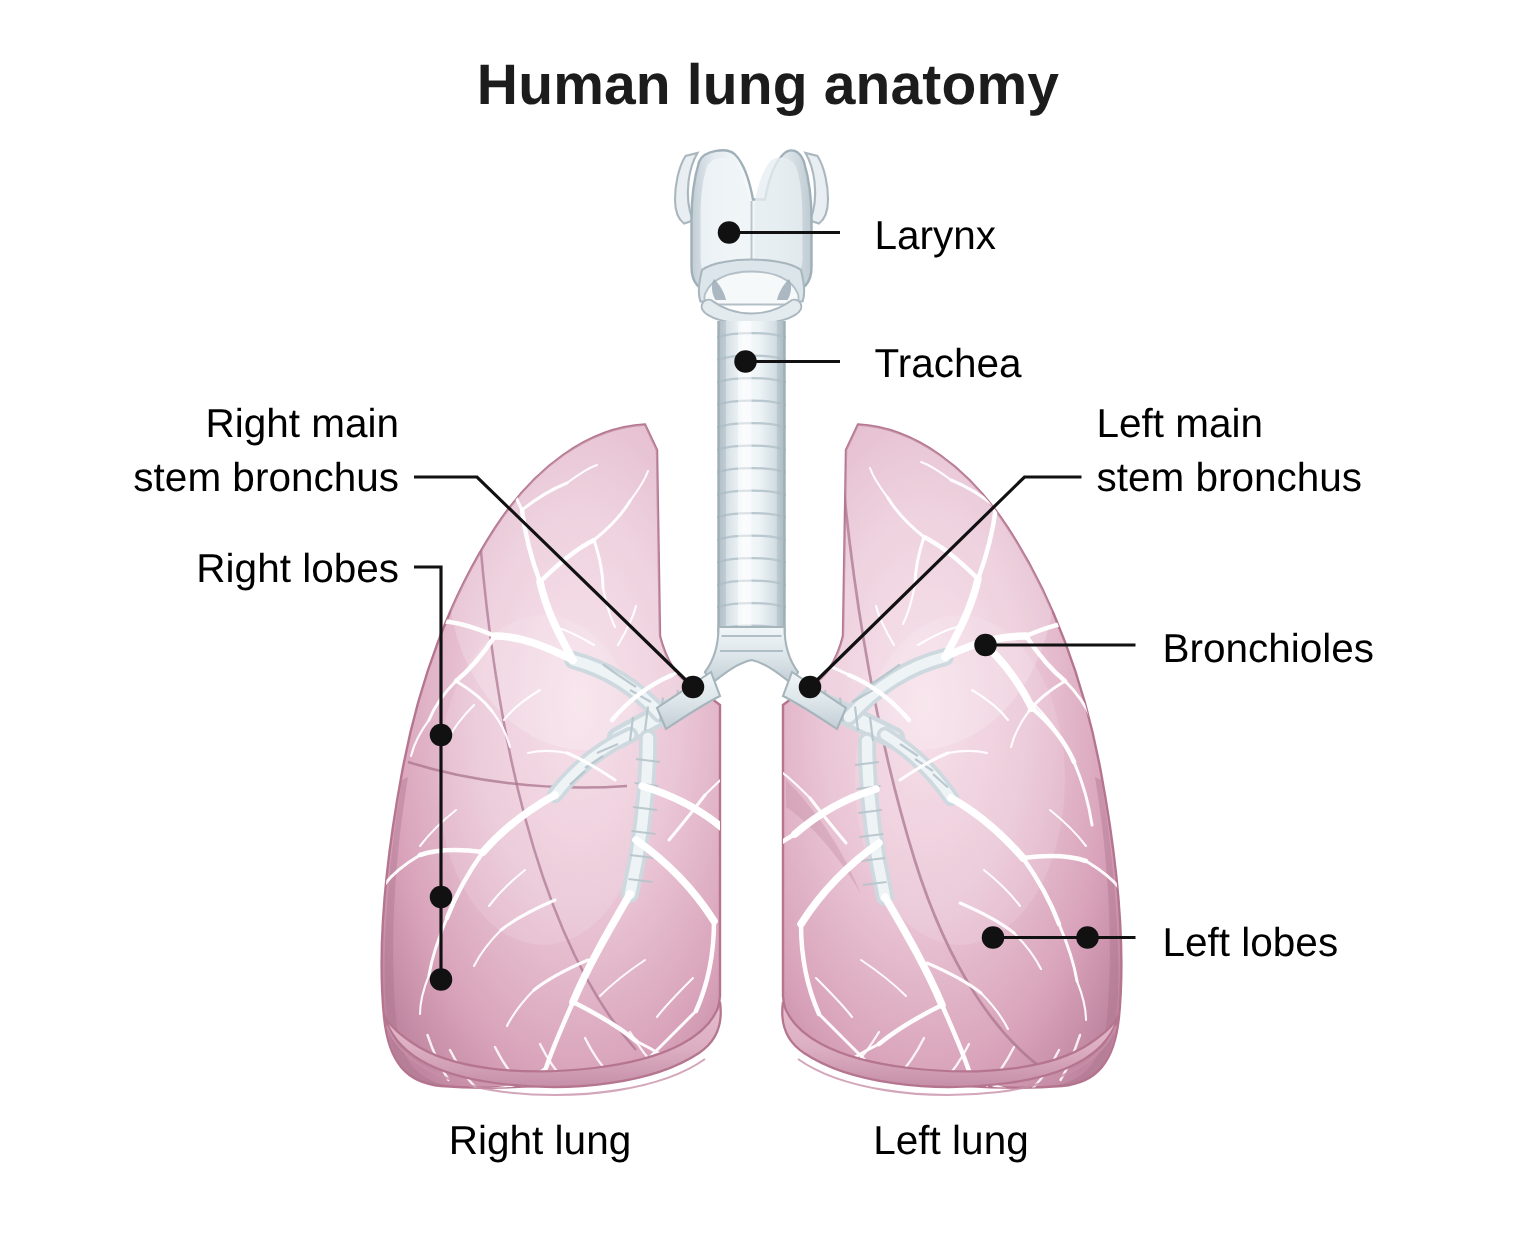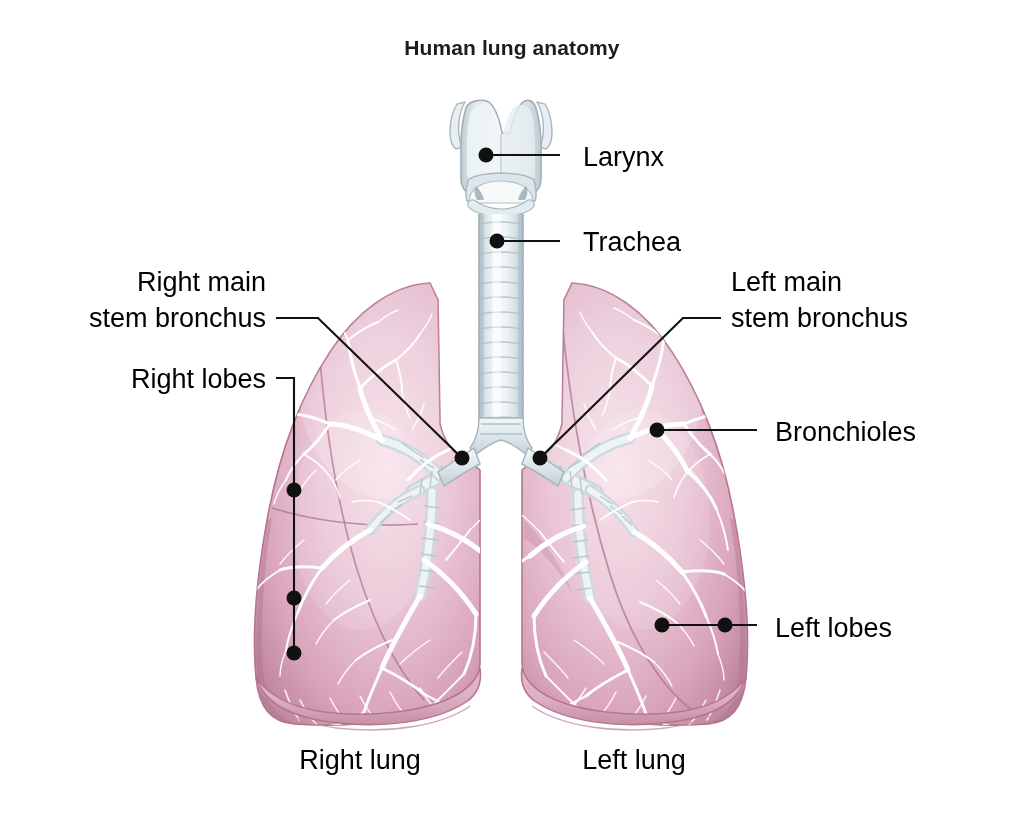--- a/index.html
+++ b/index.html
@@ -23,21 +23,21 @@
   }
   #anatomy-svg {
     position: absolute;
     left: 0;
     top: 0;
     width: 1024px;
     height: 830px;
     display: block;
   }
   .fig-title {
-    font-size: 21px;
+    font-size: 38px;
     font-weight: bold;
     letter-spacing: 0.1px;
   }
   .callout-label {
     font-size: 27px;
     font-weight: normal;
   }
   .organ-label {
     font-size: 27px;
     font-weight: normal;

